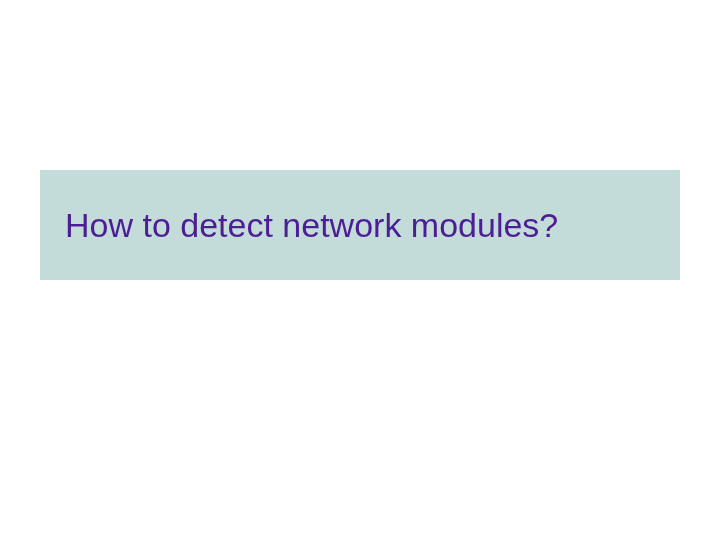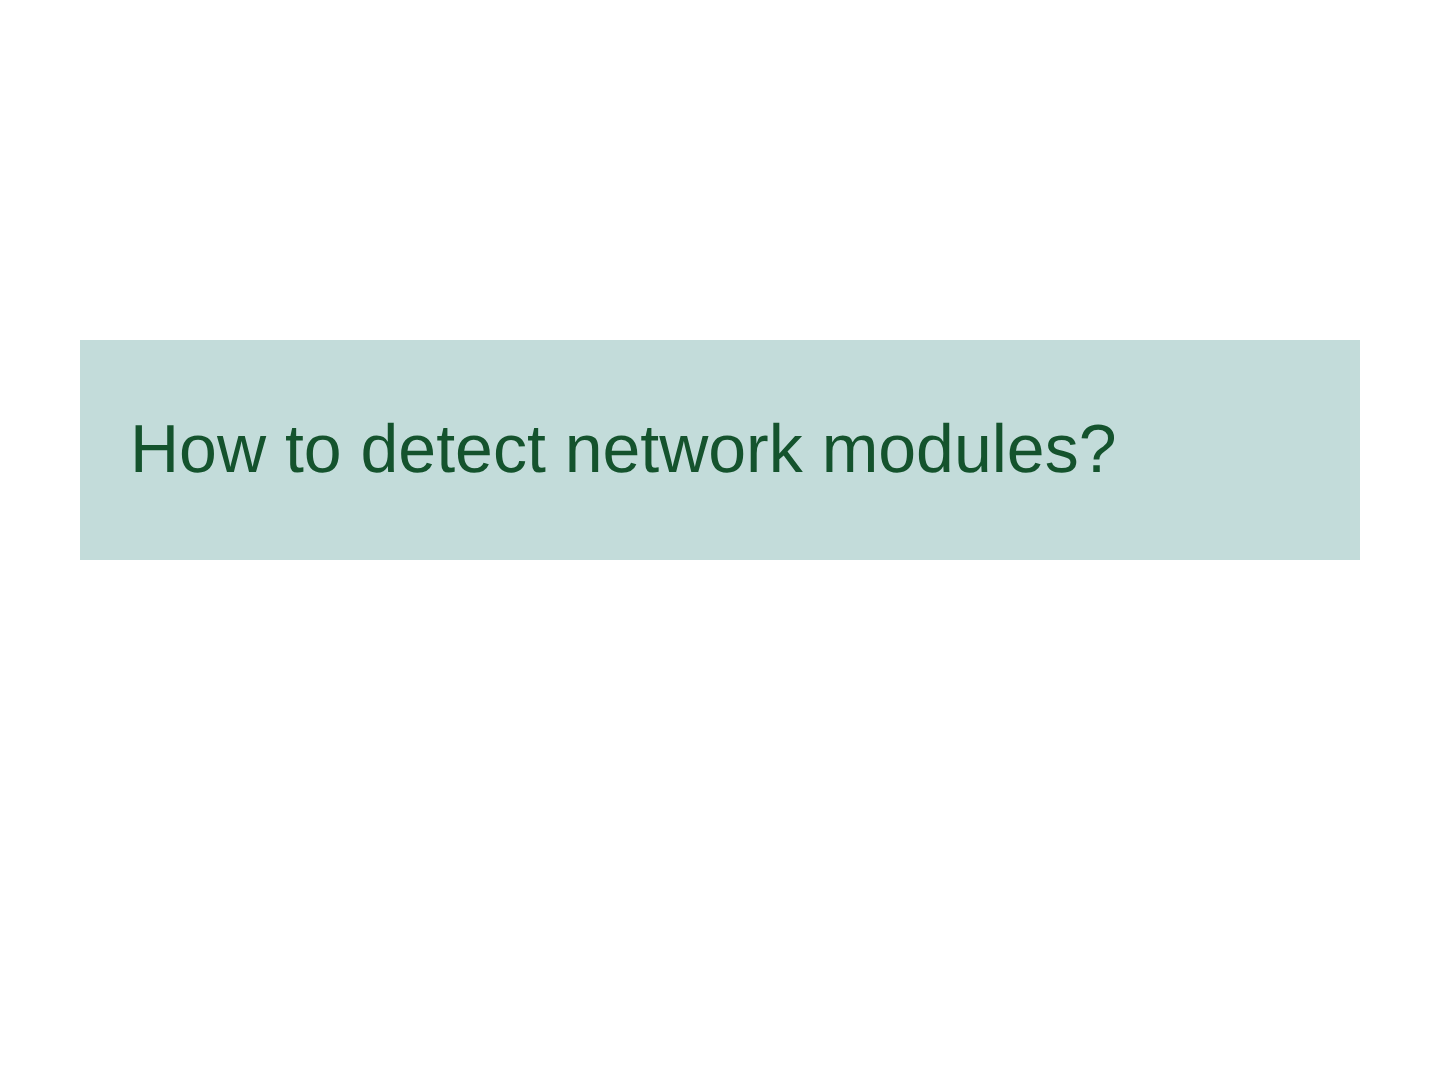--- a/index.html
+++ b/index.html
@@ -20,21 +20,21 @@
       top: 170px;
       width: 640px;
       height: 110px;
       background: #c3dcda;
       display: flex;
       align-items: center;
       padding-left: 25px;
     }
     .title-text {
       font-size: 34px;
-      color: #14532d;
+      color: #4c1d95;
       font-weight: normal;
     }
   </style>
 </head>
 <body>
 
 <div class="title-box">
   <span class="title-text">How to detect network modules?</span>
 </div>
 

